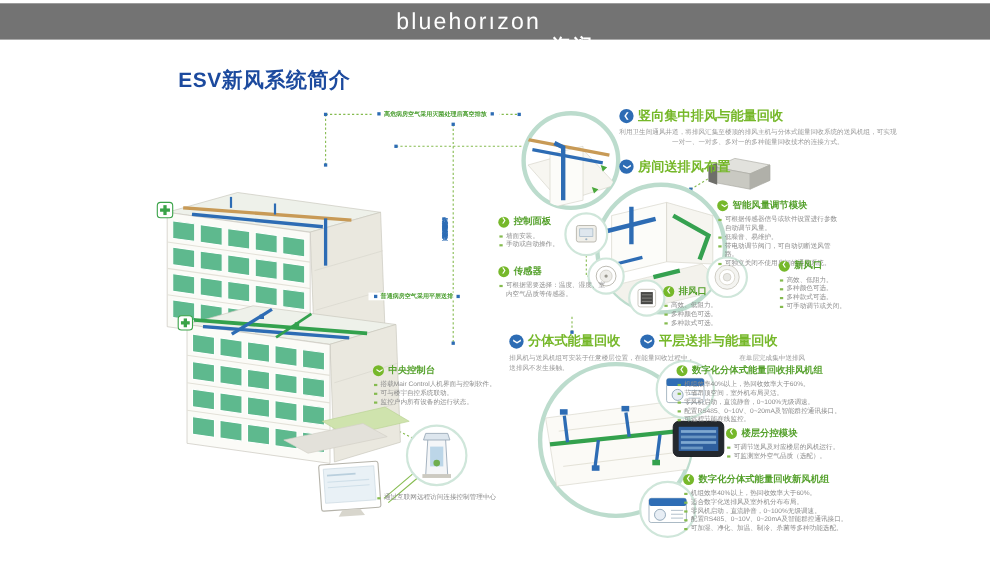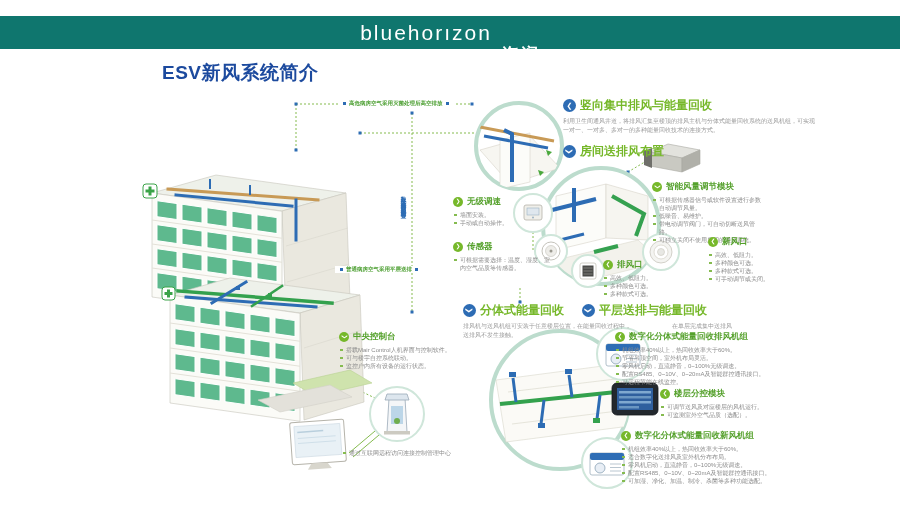--- a/index.html
+++ b/index.html
@@ -1,19 +1,19 @@
 <!DOCTYPE html>
 <html><head>
 <meta charset="utf-8">
 <style>
   html,body{margin:0;padding:0;background:#ffffff;}
   #stage{position:relative;width:900px;height:510px;background:#ffffff;overflow:hidden;
          font-family:"Liberation Sans","DejaVu Sans",sans-serif;}
   
-  #topbar{position:absolute;top:16px;left:0;width:900px;height:33px;background:#0f766e;
+  #topbar{position:absolute;top:3px;left:0;width:900px;height:33px;background:#737373;
           display:flex;align-items:center;justify-content:center;color:#fff;}
   #topbar .en{font-size:21px;letter-spacing:2px;font-weight:400;}
   #topbar .cn{font-size:17px;font-weight:bold;margin-left:10px;letter-spacing:2px;margin-top:44px;}
   
   #page-title{position:absolute;left:162px;top:60px;font-size:19px;font-weight:bold;color:#1c4a9e;letter-spacing:0.5px;text-align:center;}
   
   #art{position:absolute;left:0;top:0;width:900px;height:510px;}
   
   .sec{position:absolute;}
   .head{display:flex;align-items:center;gap:4px;}
@@ -22,21 +22,21 @@
   .ic.green{background:#76b82a;width:10px;height:10px;font-size:5.5px;}
   .ic .g{display:block;line-height:1;}
   .ic .rot{transform:rotate(90deg);}
   .t-big{color:#76b82a;font-size:12px;font-weight:bold;white-space:nowrap;}
   .t-sub{color:#55a12c;font-size:8.5px;font-weight:bold;white-space:nowrap;}
   .desc{color:#9a9a9a;font-size:6px;line-height:8.5px;margin-top:3px;}
   .bullets{list-style:none;margin:3px 0 0 0;padding:0;color:#8c8c8c;font-size:6px;line-height:8px;}
   .bullets li{padding-left:7px;position:relative;}
   .bullets li::before{content:"";position:absolute;left:1px;top:2.5px;width:2.5px;height:2.5px;background:#85bb4f;}
   
-  #sec-vertical-exhaust{left:563px;top:97px;} #sec-vertical-exhaust .desc{width:252px;}
+  #sec-vertical-exhaust{left:563px;top:97px;text-align:center;} #sec-vertical-exhaust .desc{width:252px;}
   #sec-room-layout{left:563px;top:143px;}
   #sec-vav{left:652px;top:181px;} #sec-vav .bullets{width:112px;}
   #sec-panel{left:453px;top:196px;} #sec-panel .bullets{width:95px;}
   #sec-sensor{left:453px;top:241px;} #sec-sensor .bullets{width:102px;}
   #sec-exhaust-outlet{left:603px;top:259px;} #sec-exhaust-outlet .bullets{width:72px;}
   #sec-fresh-outlet{left:708px;top:236px;} #sec-fresh-outlet .bullets{width:88px;}
   #sec-split-recovery{left:463px;top:302px;} #sec-split-recovery .desc{width:168px;}
   #sec-floor-recovery{left:582px;top:302px;text-align:right;} #sec-floor-recovery .desc{width:150px;}
   #sec-exhaust-unit{left:615px;top:331px;} #sec-exhaust-unit .bullets{width:192px;}
   #sec-floor-module{left:660px;top:388px;} #sec-floor-module .bullets{width:132px;}
@@ -341,21 +341,21 @@
         <li>带电动调节阀门，可自动切断送风管路。</li>
         <li>可独立关闭不使用房间的通风系统。</li>
       </ul>
   </div>
 
   <div class="sec" id="sec-panel">
     <div class="head">
         <span class="ic green">
           <span class="g">❯</span>
         </span>
-      <span class="t-sub">无级调速</span>
+      <span class="t-sub">控制面板</span>
       </div>
     <ul class="bullets">
         <li>墙面安装。</li>
         <li>手动或自动操作。</li>
       </ul>
   </div>
 
   <div class="sec" id="sec-sensor">
     <div class="head">
         <span class="ic green">

